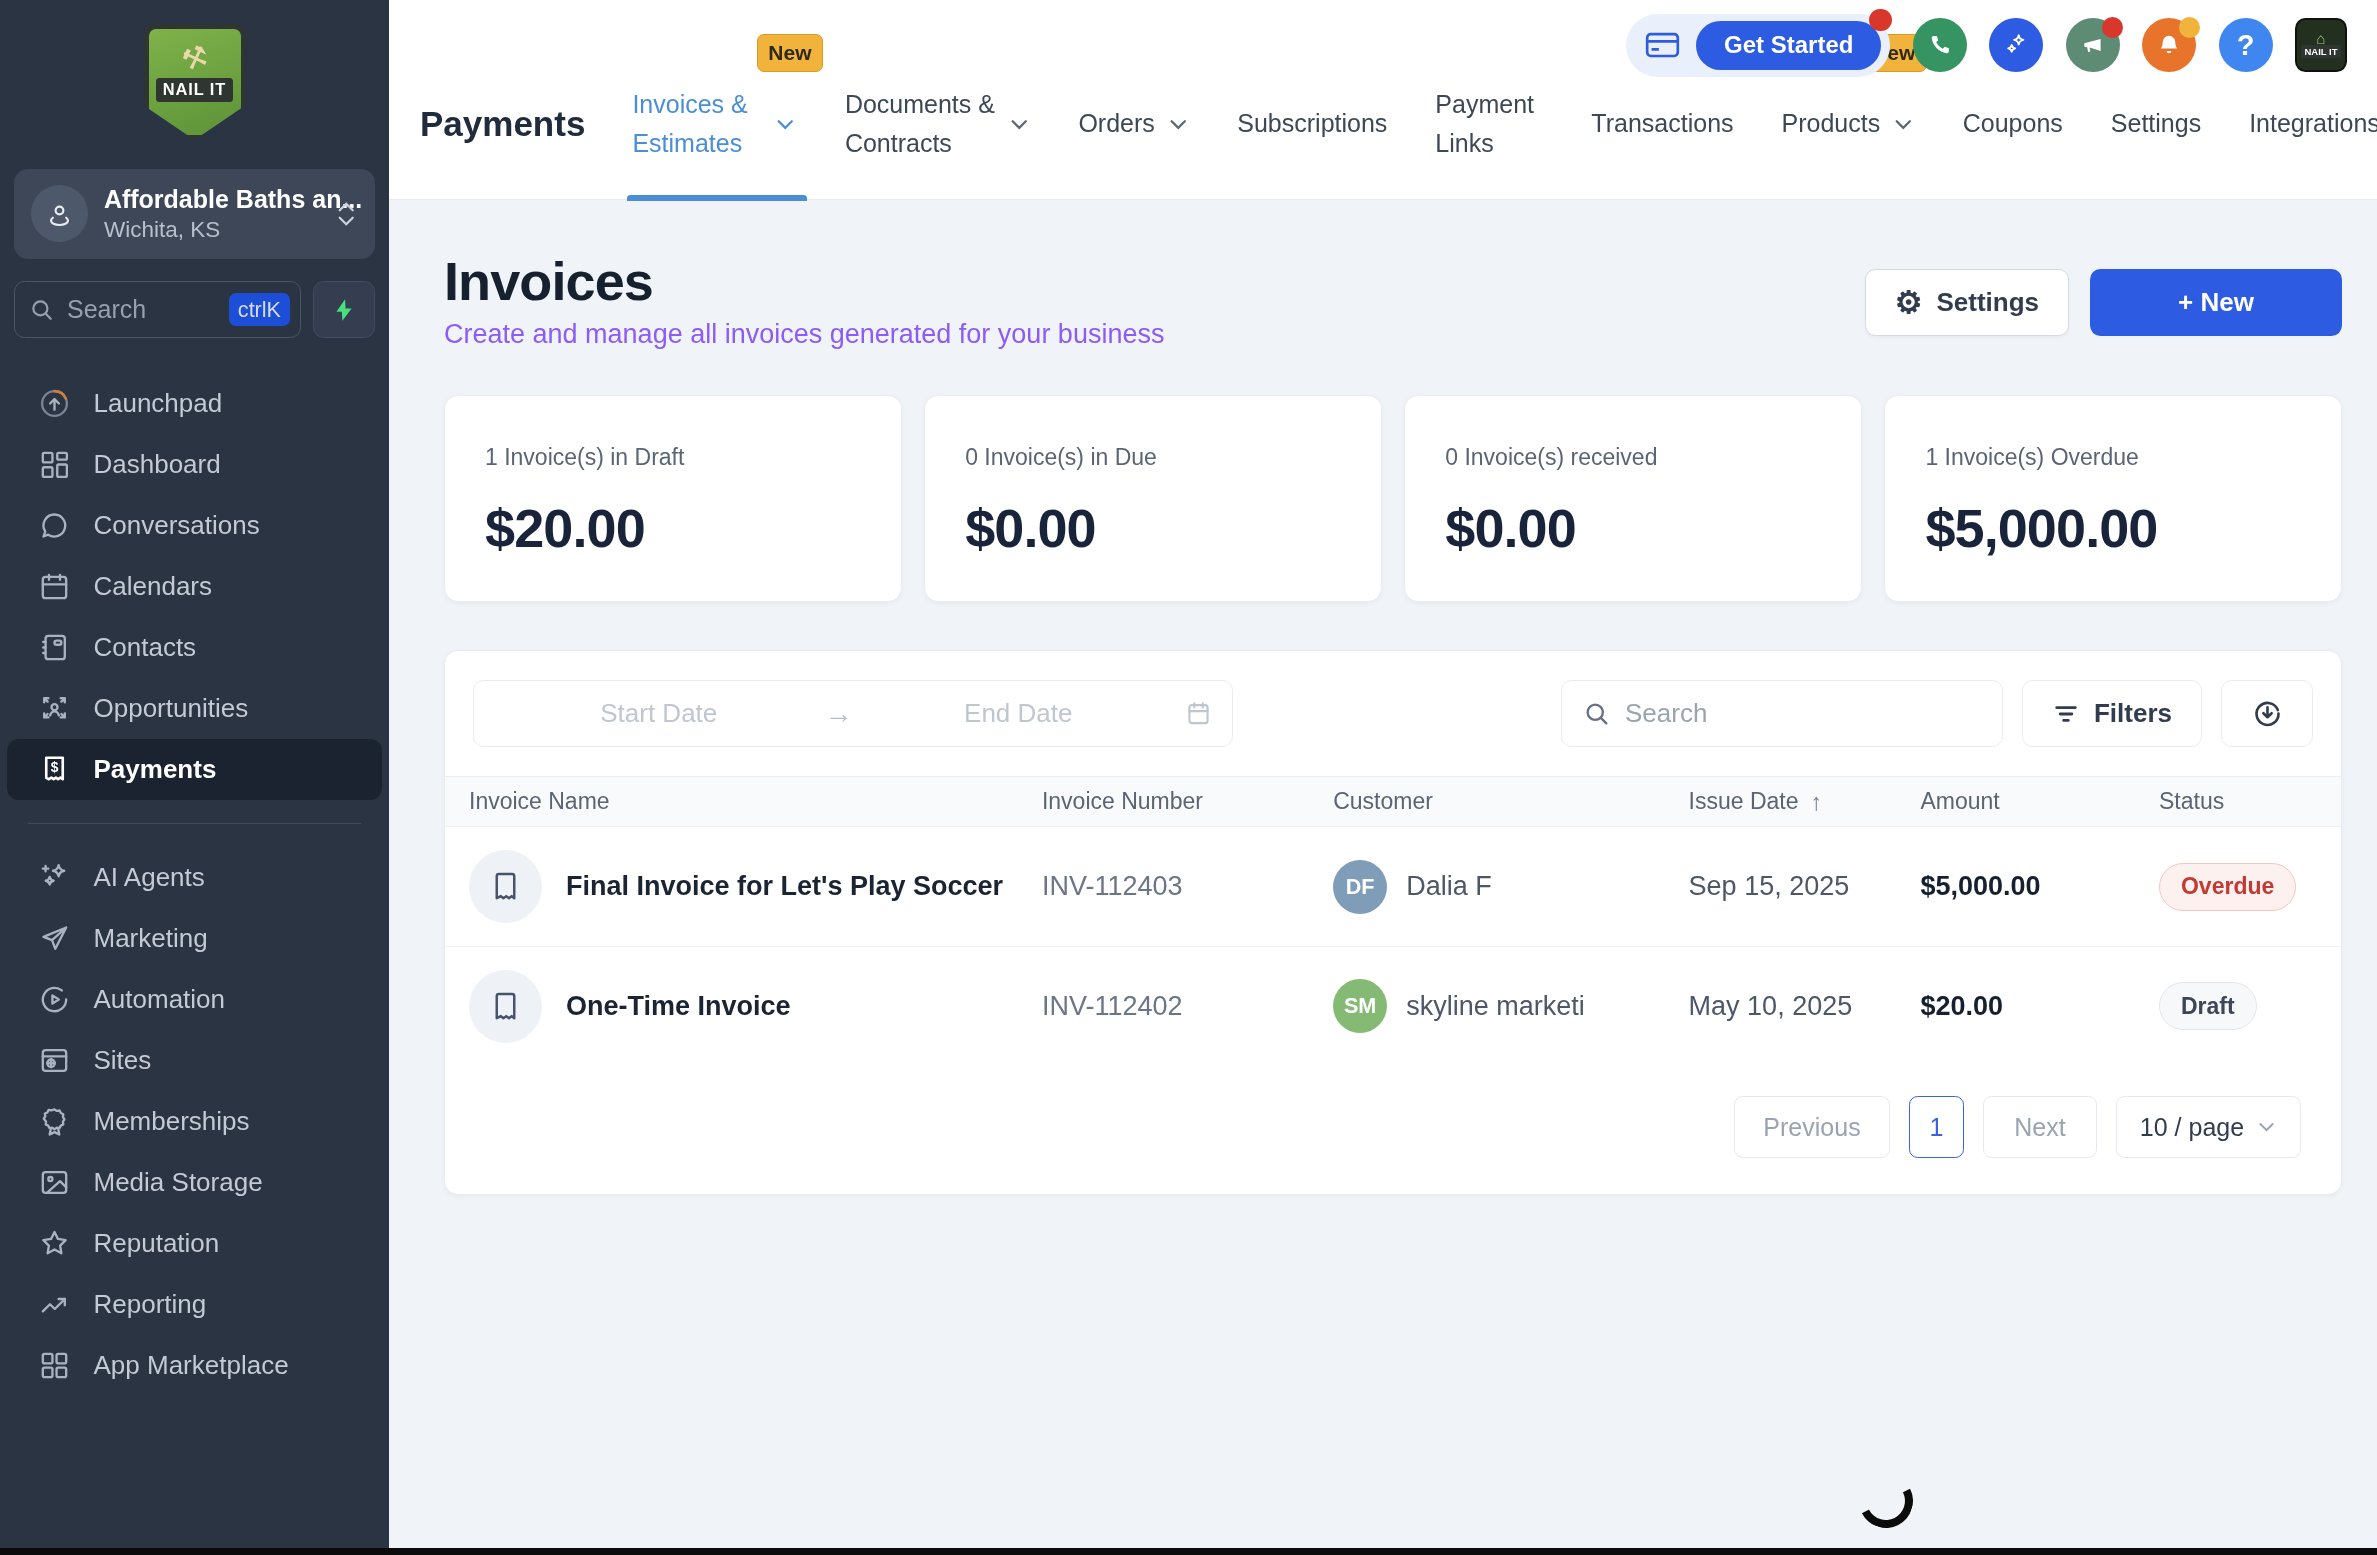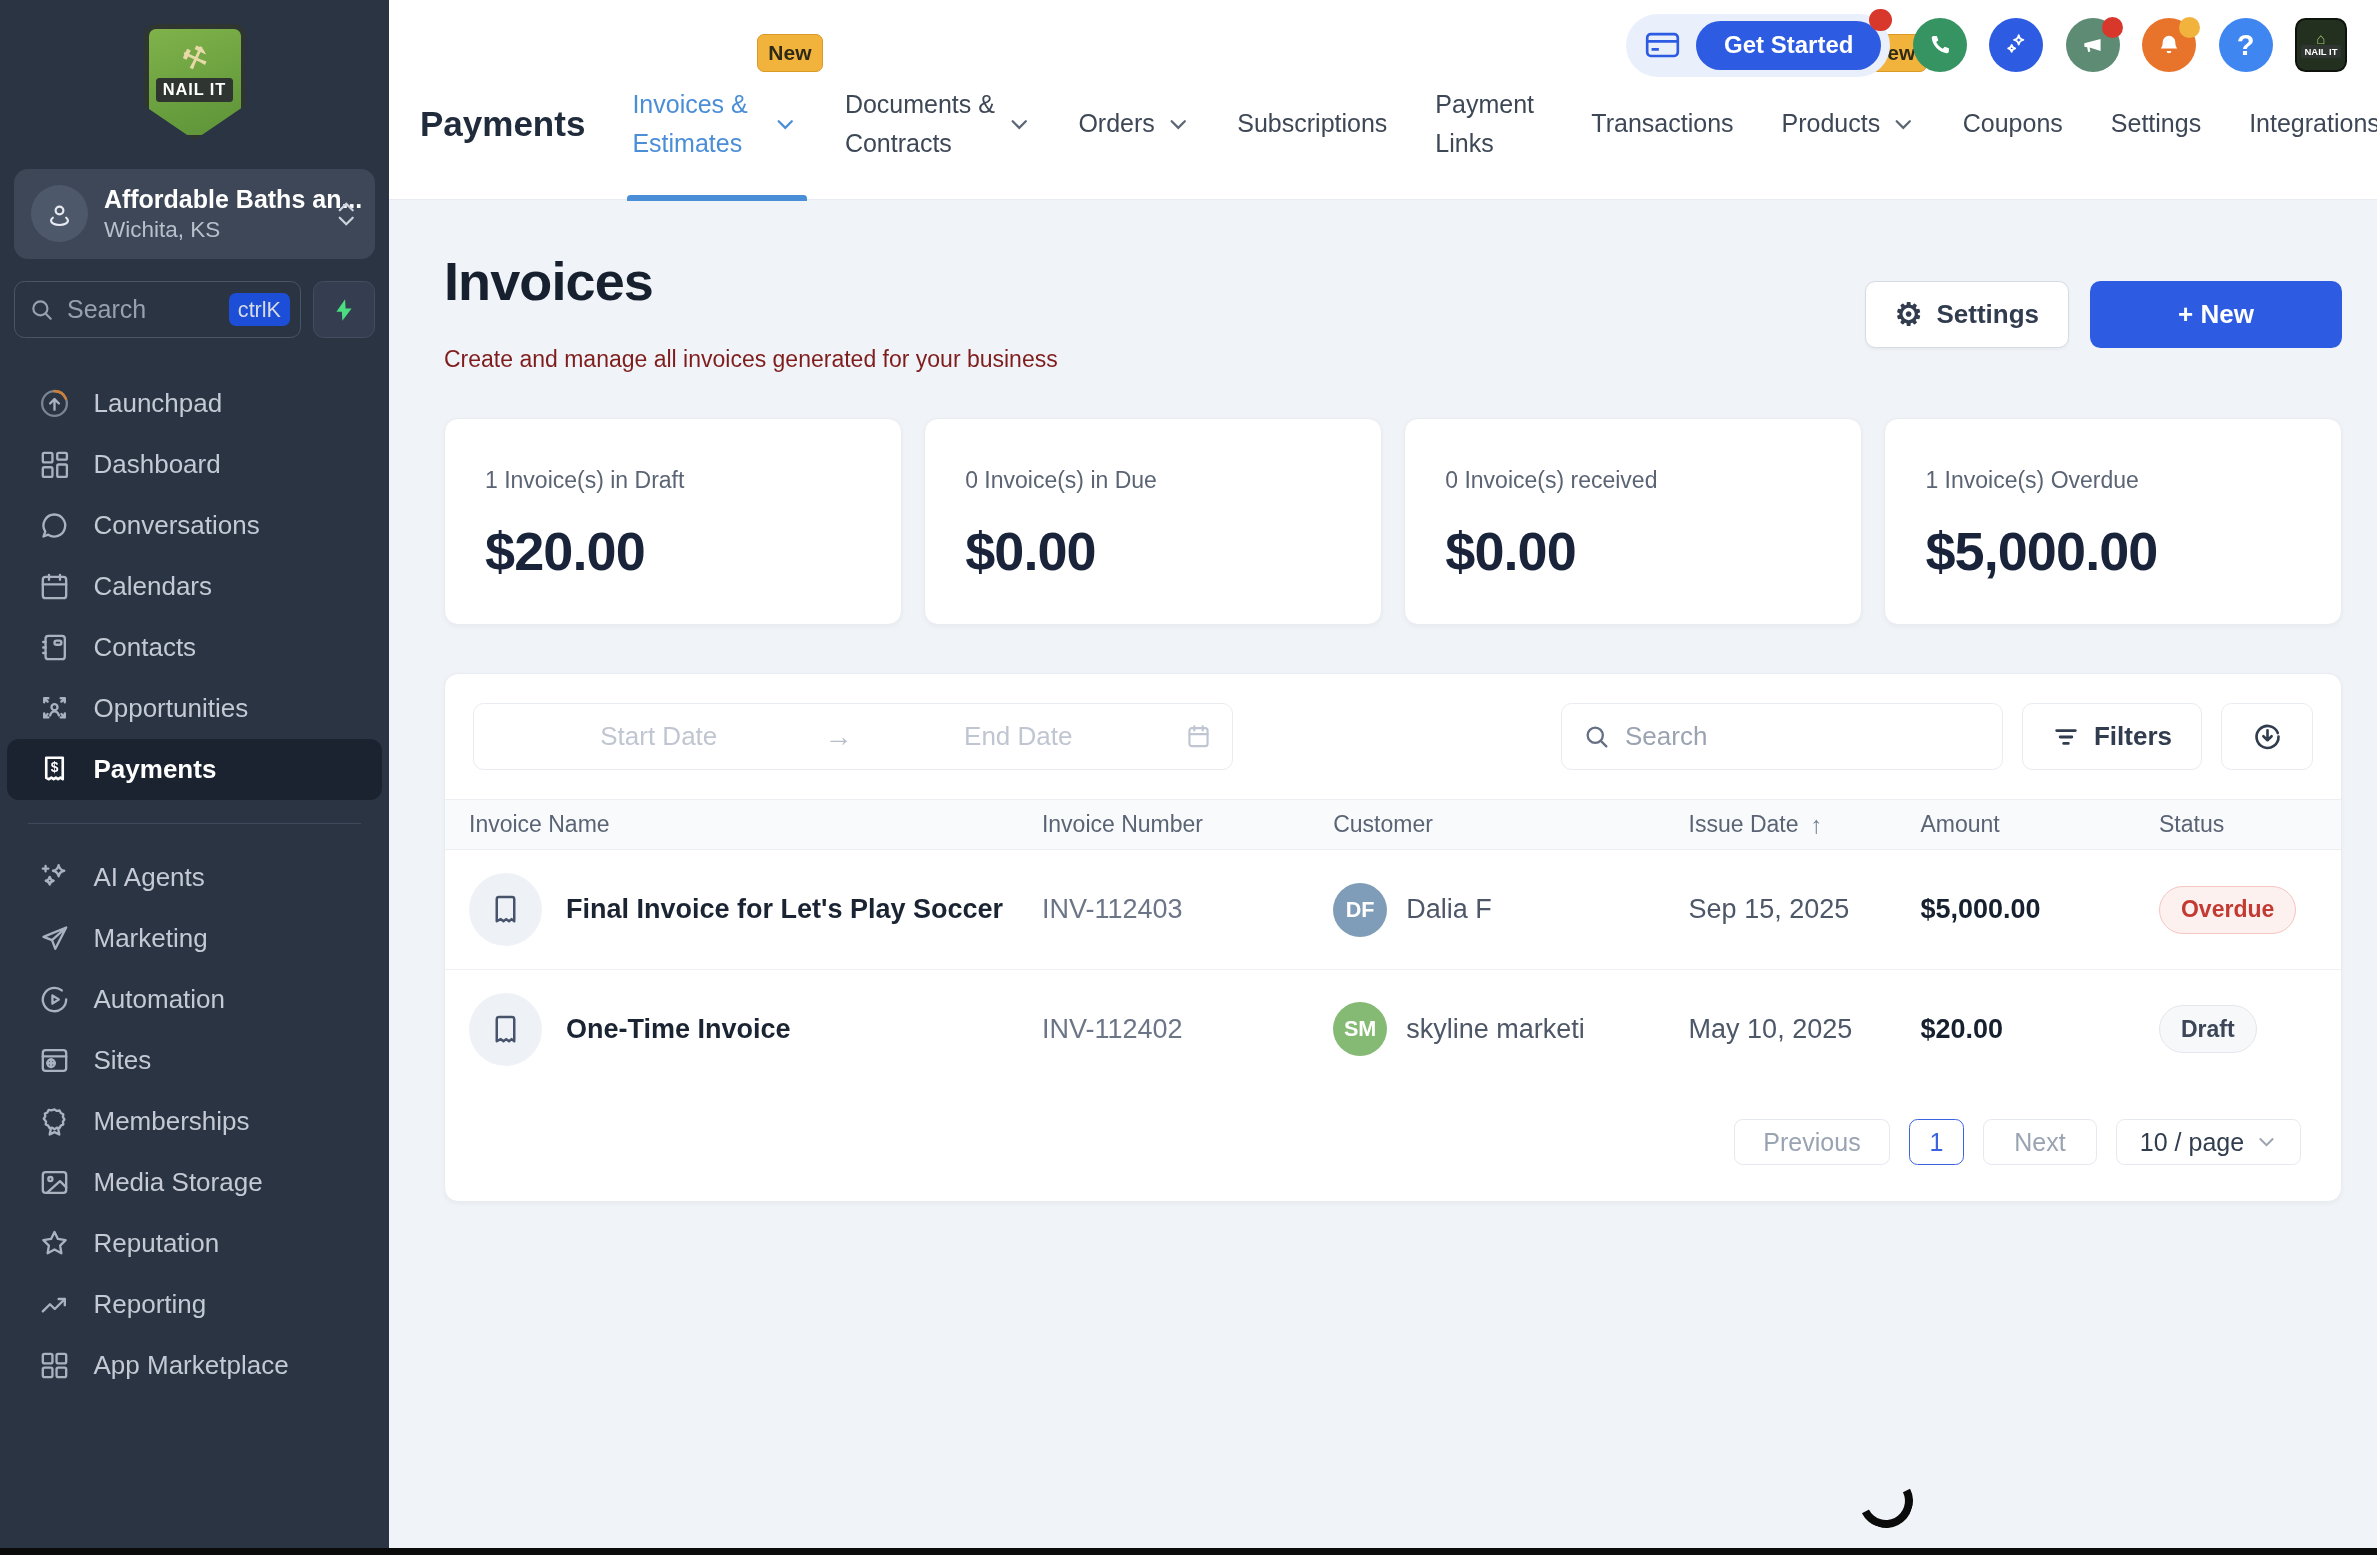--- a/index.html
+++ b/index.html
@@ -56,21 +56,21 @@
   .circ { position:relative; width:54px; height:54px; border-radius:50%; display:flex; align-items:center; justify-content:center; color:#fff; cursor:pointer; flex:none; }
   .dot-tr { position:absolute; top:-1.7px; right:-3.5px; width:21px; height:21px; border-radius:50%; }
   .avatar-logo { width:52px; height:54px; border-radius:10.4px; background:#24301f; border:2.6px solid #0f130d; display:flex; flex-direction:column; align-items:center; justify-content:center; cursor:pointer; }
   .avatar-logo .mini-band { background:#2f3530; color:#fff; font-size:9.5px; font-weight:bold; padding:0.9px 3.5px; border-radius:1.7px; }
   .avatar-logo .mini-top { color:#9fc96c; font-size:15.6px; line-height:12px; }
 
   .content { padding:50px 36px 0 55px; }
   .page-head { display:flex; align-items:center; }
   .ph-left { flex:1; }
   h1.page-title { font-size:54px; font-weight:700; color:#16202e; letter-spacing:-0.9px; }
-  .page-sub { font-size:23px; color:#7f1d1d; margin-top:34px; }
+  .page-sub { font-size:27px; color:#8b5cf6; margin-top:7px; }
   .ph-actions { display:flex; gap:21px; margin-top:5.2px; }
   .btn { display:flex; align-items:center; justify-content:center; gap:14px; height:67px; border-radius:10.4px; font-size:26px; font-weight:600; cursor:pointer; border:1.7px solid transparent; }
   .btn-settings { background:#fff; border-color:#d5dae3; color:#313c4e; padding:0 29px; box-shadow:0 1.7px 3.5px rgba(16,24,40,.04); }
   .btn-settings .gear { font-size:31px; line-height:1; color:#313c4e; }
   .btn-new { background:#2d5be1; color:#fff; width:252px; }
 
   .stats { display:grid; grid-template-columns:repeat(4,1fr); gap:22.5px; margin-top:45px; }
   .stat-card { background:#fff; border:1.7px solid #e9ecf1; border-radius:14px; padding:48px 40px; height:207px; box-shadow:0 1.7px 5.2px rgba(16,24,40,.04); }
   .stat-label { font-size:23px; color:#5a6474; }
   .stat-value { font-size:54px; font-weight:700; color:#19233a; margin-top:26px; letter-spacing:-0.9px; }
@@ -101,21 +101,21 @@
   .inv-num { color:#6b7586; }
   .avatar { width:54px; height:54px; border-radius:50%; display:flex; align-items:center; justify-content:center; color:#fff; font-size:21.6px; font-weight:600; flex:none; }
   .cust-name { color:#4d5768; white-space:nowrap; overflow:hidden; }
   .cell-date { color:#4d5768; }
   .cell-amt { color:#16202e; font-weight:700; }
   .pill { display:inline-flex; align-items:center; height:48px; padding:0 21px; border-radius:863px; font-size:23px; font-weight:600; white-space:nowrap; }
   .pill.overdue { background:#fdf1f0; border:1.7px solid #f5c6c2; color:#c23a32; }
   .pill.draft { background:#f7f8fa; border:1.7px solid #e3e7ed; color:#3c4656; }
 
   .tfoot { display:flex; justify-content:flex-end; align-items:center; gap:19px; padding:31px 40px 36px 28px; }
-  .pg-btn { height:46px; border:1.7px solid #e5e8ee; border-radius:8.6px; background:#fff; display:flex; align-items:center; justify-content:center; font-size:25px; color:#9aa3b2; cursor:pointer; }
+  .pg-btn { height:62px; border:1.7px solid #e5e8ee; border-radius:8.6px; background:#fff; display:flex; align-items:center; justify-content:center; font-size:25px; color:#9aa3b2; cursor:pointer; }
   .pg-prev { width:156px; } .pg-next { width:114px; }
   .pg-page { width:55px; border-color:#3b63e0; color:#3b63e0; }
   .pg-size { width:185px; color:#313c4e; gap:12px; }
   .pg-size .chev { color:#9aa3b2; }
 
   .bottom-bar { position:absolute; left:0; right:0; bottom:0; height:7px; background:#0b0b0b; z-index:40; }
   .loading-arc { position:absolute; left:1859px; top:1474px; width:54px; height:54px; border:8.6px solid transparent; border-right-color:#0b0b0b; border-bottom-color:#0b0b0b; border-radius:50%; transform:rotate(18deg); z-index:41; }
 </style>
 </head>
 <body>

